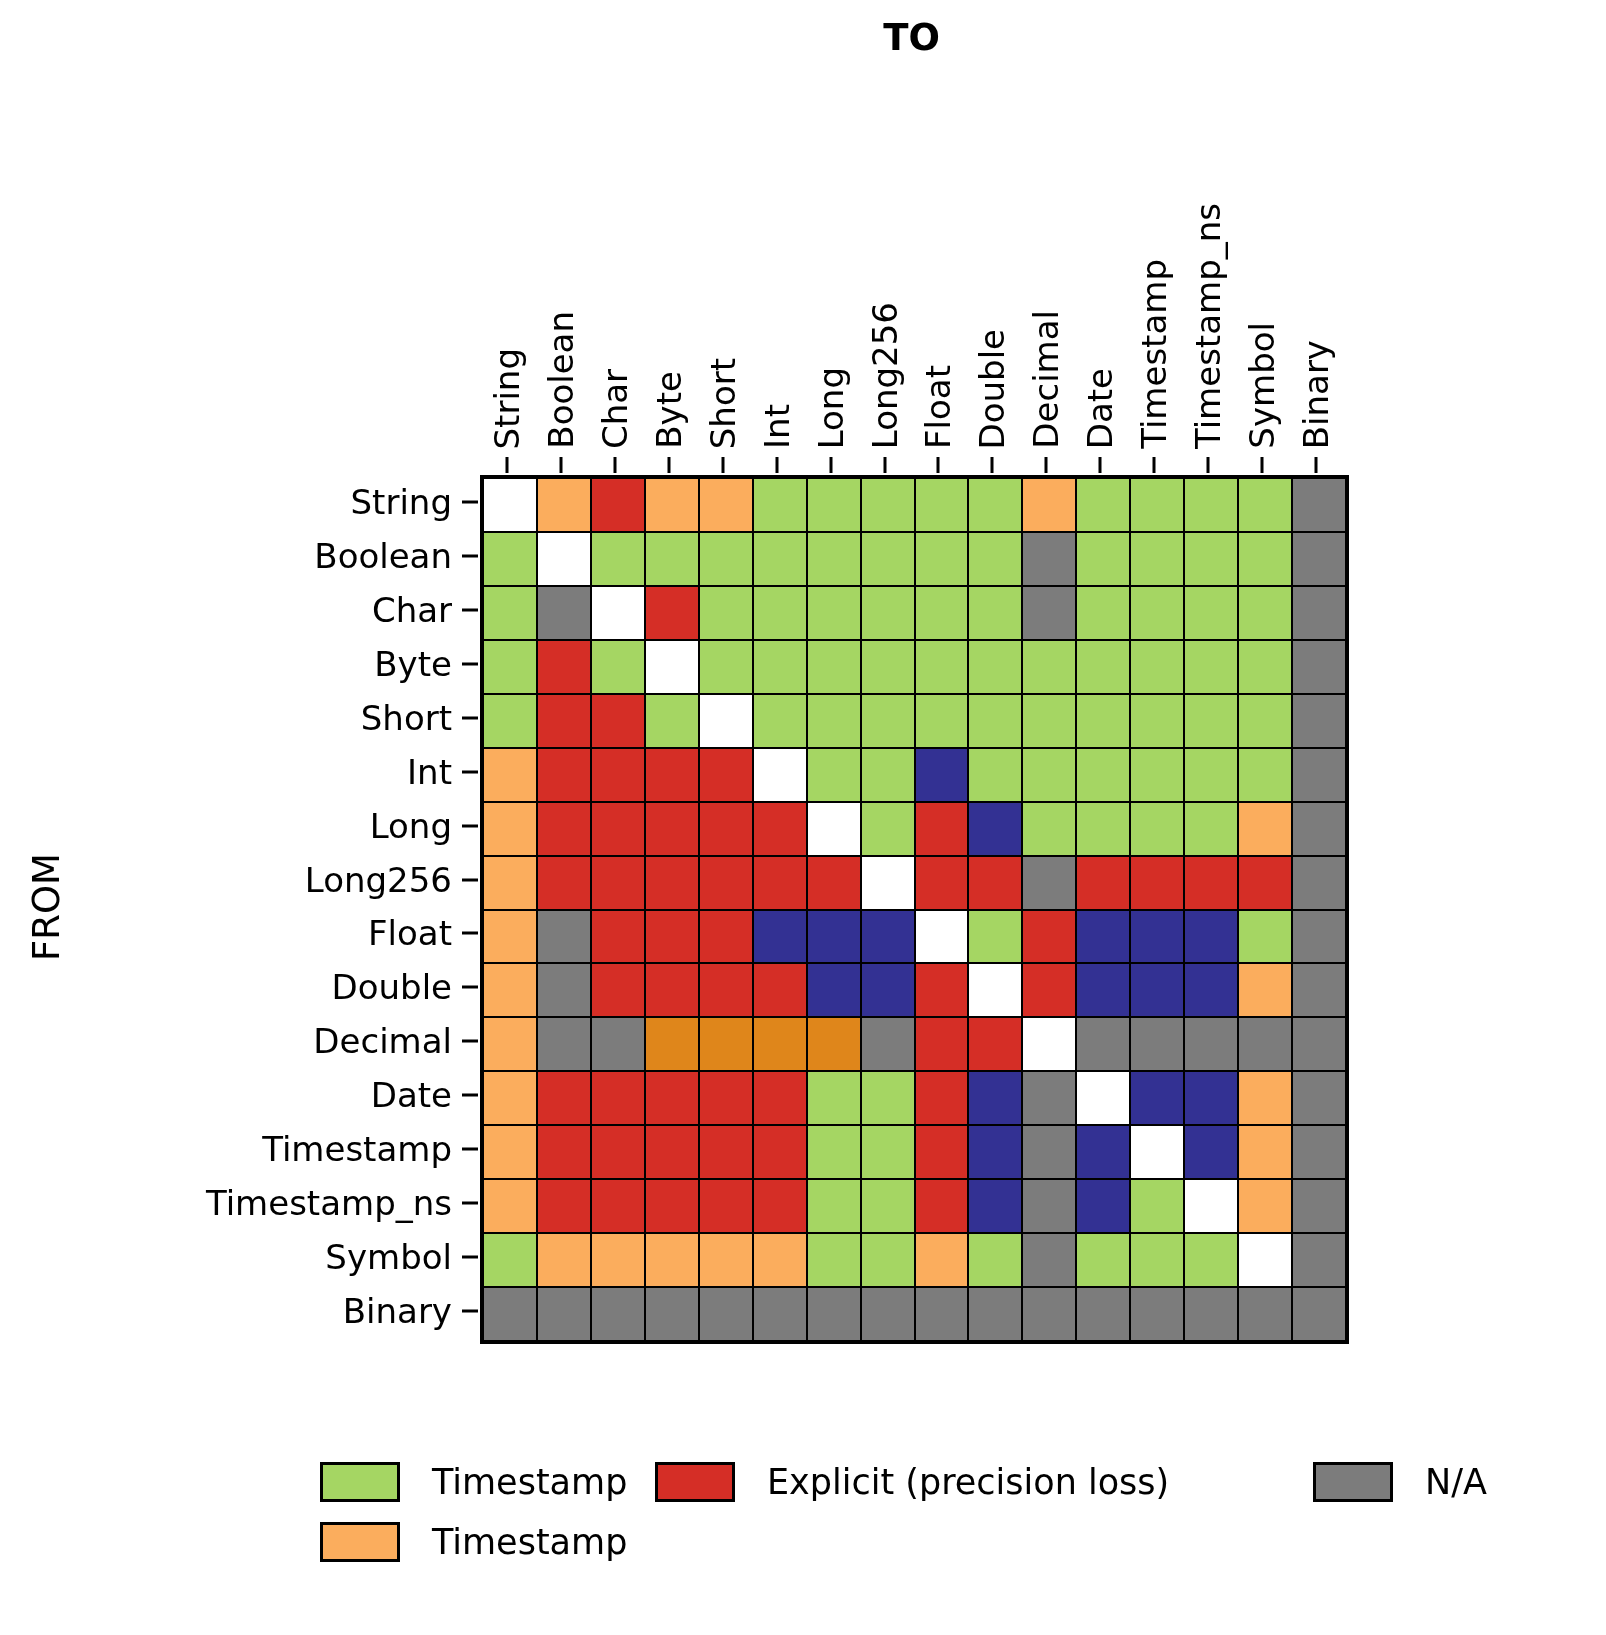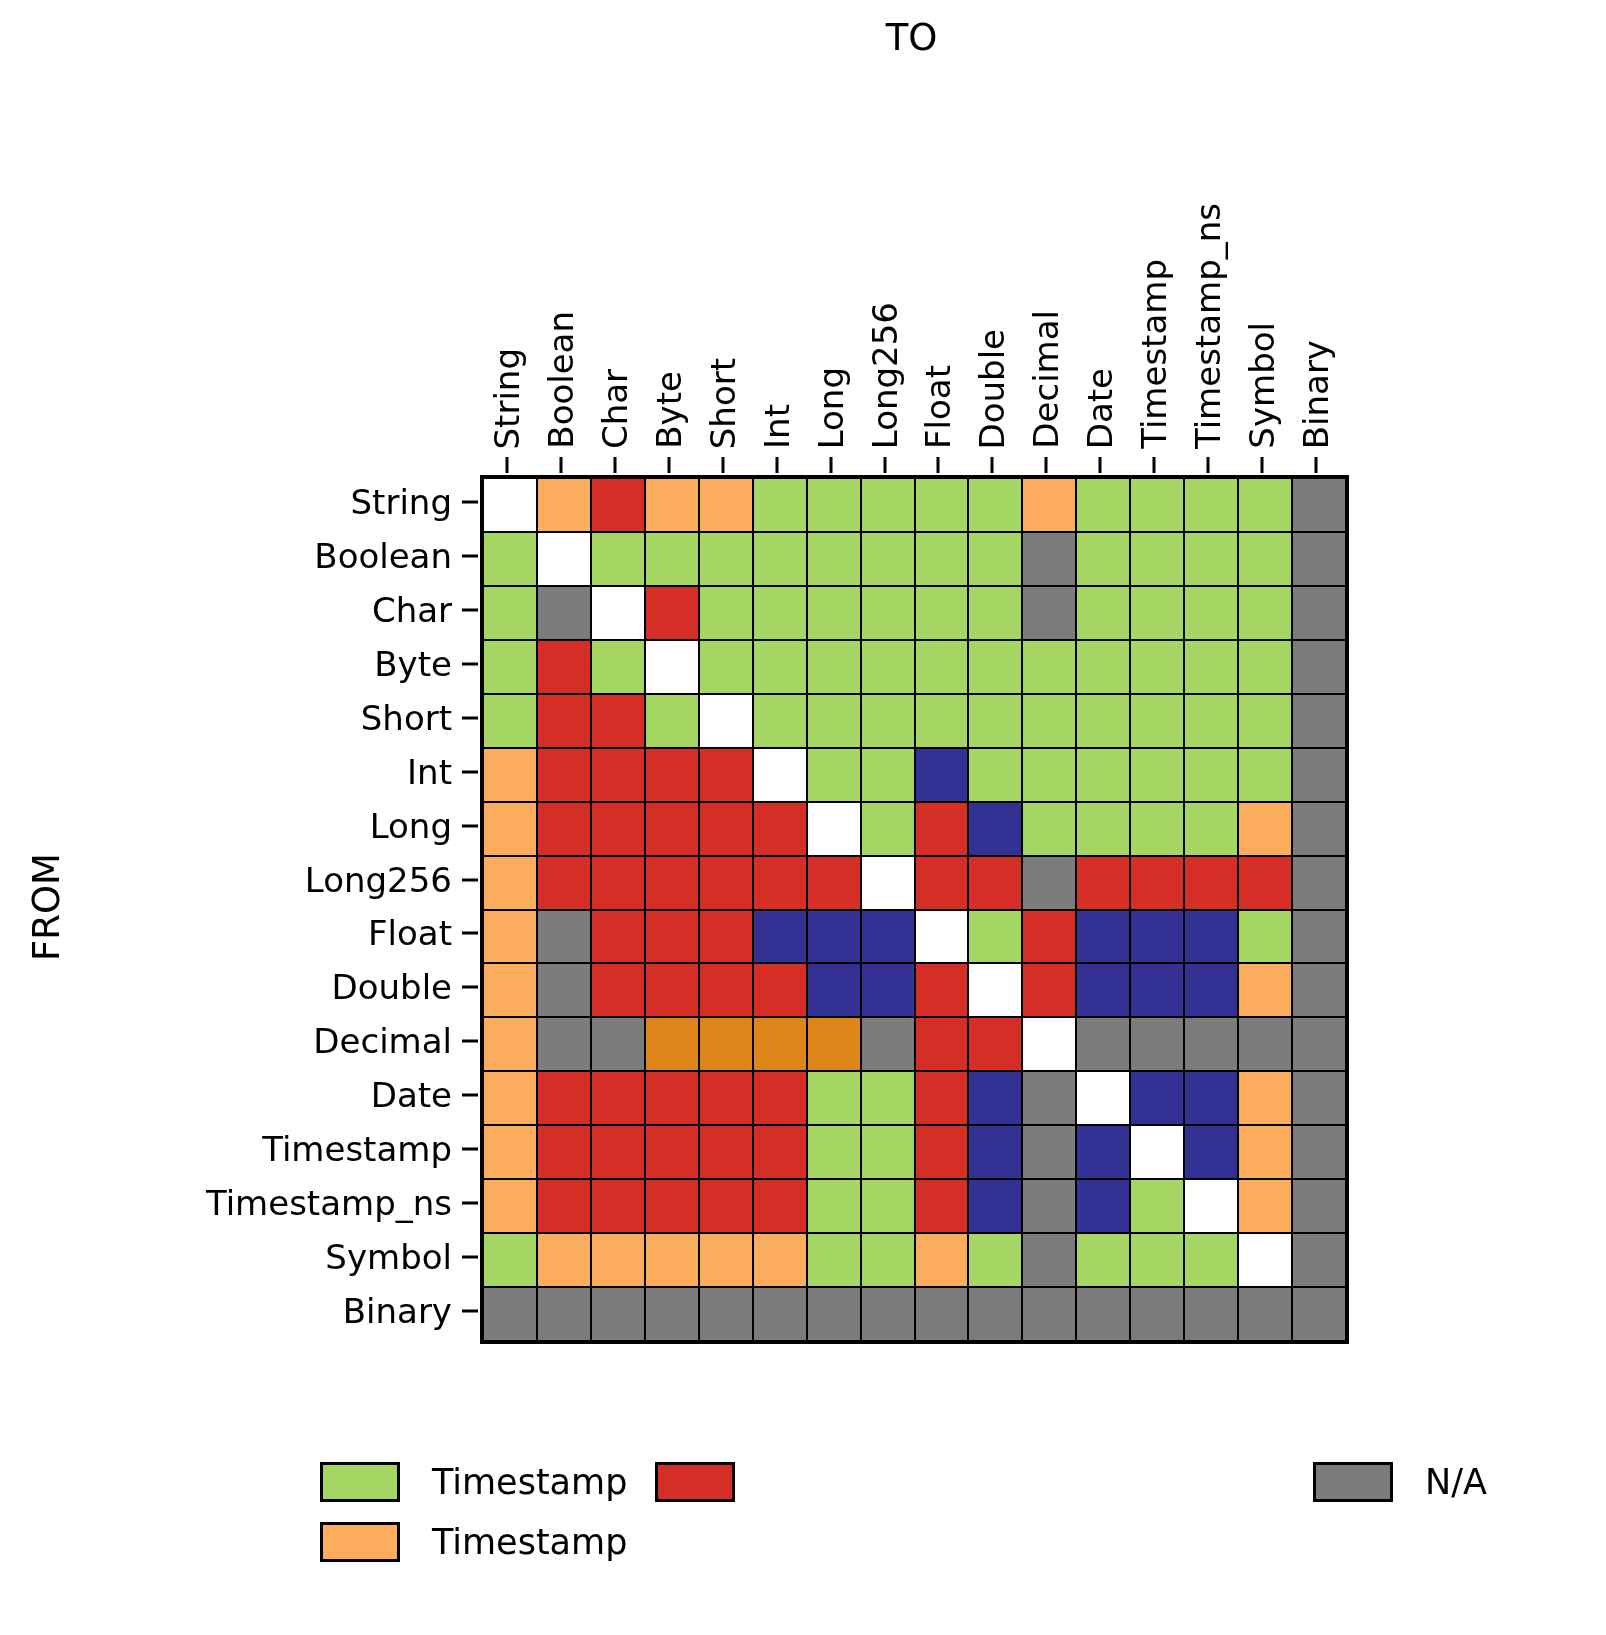--- a/index.html
+++ b/index.html
@@ -10,20 +10,21 @@
     font-family: "DejaVu Sans", "Liberation Sans", sans-serif;
     color: #000;
     overflow: hidden;
   }
 
   .axis-title-top {
     position: absolute;
     left: 480px; top: 16px; width: 863px;
     text-align: center;
     font-size: 37px;
+    font-weight: bold;
   }
   .axis-title-left {
     position: absolute;
     left: 46px; top: 907px;
     transform: translate(-50%, -50%) rotate(-90deg);
     font-size: 37px;
     white-space: nowrap;
   }
 
   
@@ -502,20 +503,21 @@
         <span class="legend-label">Timestamp</span>
       </div>
       <div class="legend-item">
         <span class="legend-swatch" style="background: rgb(251, 173, 93);"></span>
         <span class="legend-label">Timestamp</span>
       </div>
     </div>
     <div class="legend-col legend-col-1">
       <div class="legend-item">
         <span class="legend-swatch" style="background: rgb(213, 46, 38);"></span>
+        <span class="legend-label">Explicit (precision loss)</span>
       </div>
     </div>
     <div class="legend-col legend-col-2">
       <div class="legend-item">
         <span class="legend-swatch" style="background: rgb(124, 124, 124);"></span>
         <span class="legend-label">N/A</span>
       </div>
     </div>
   </div>
 

